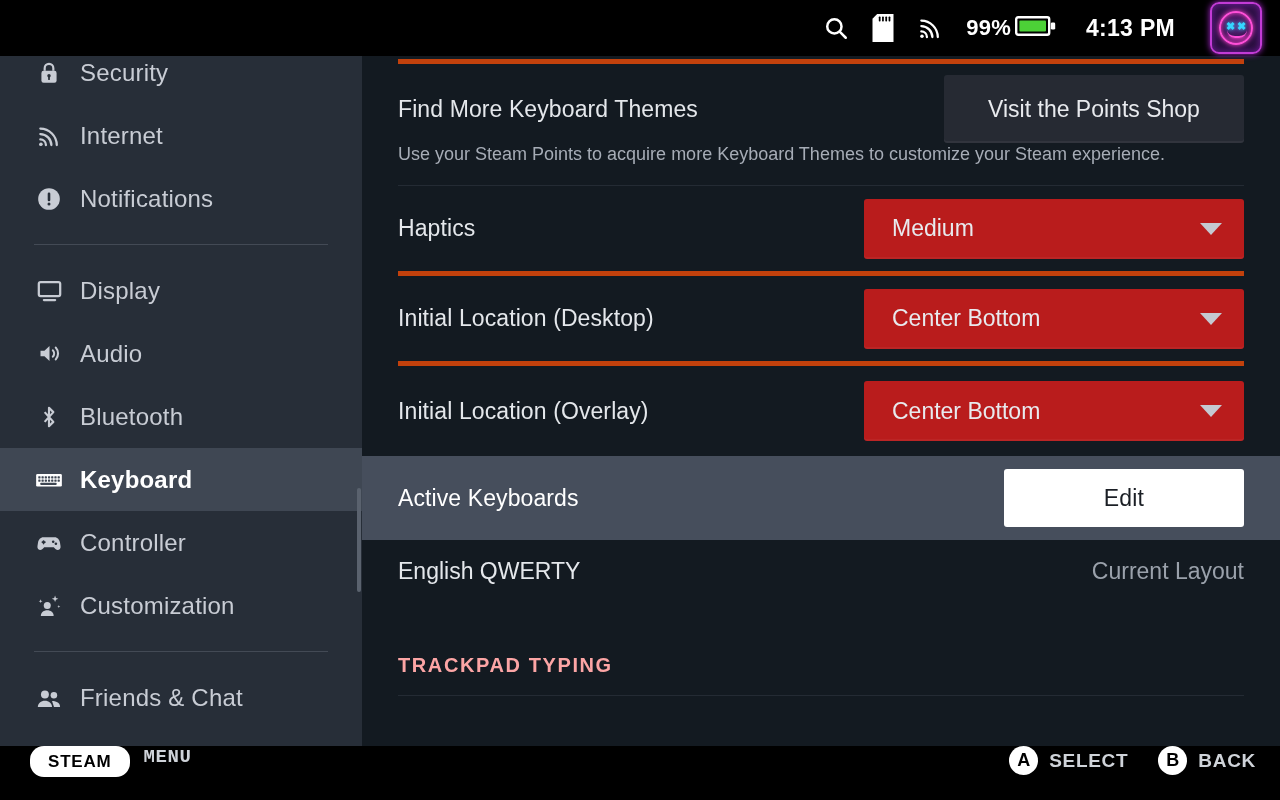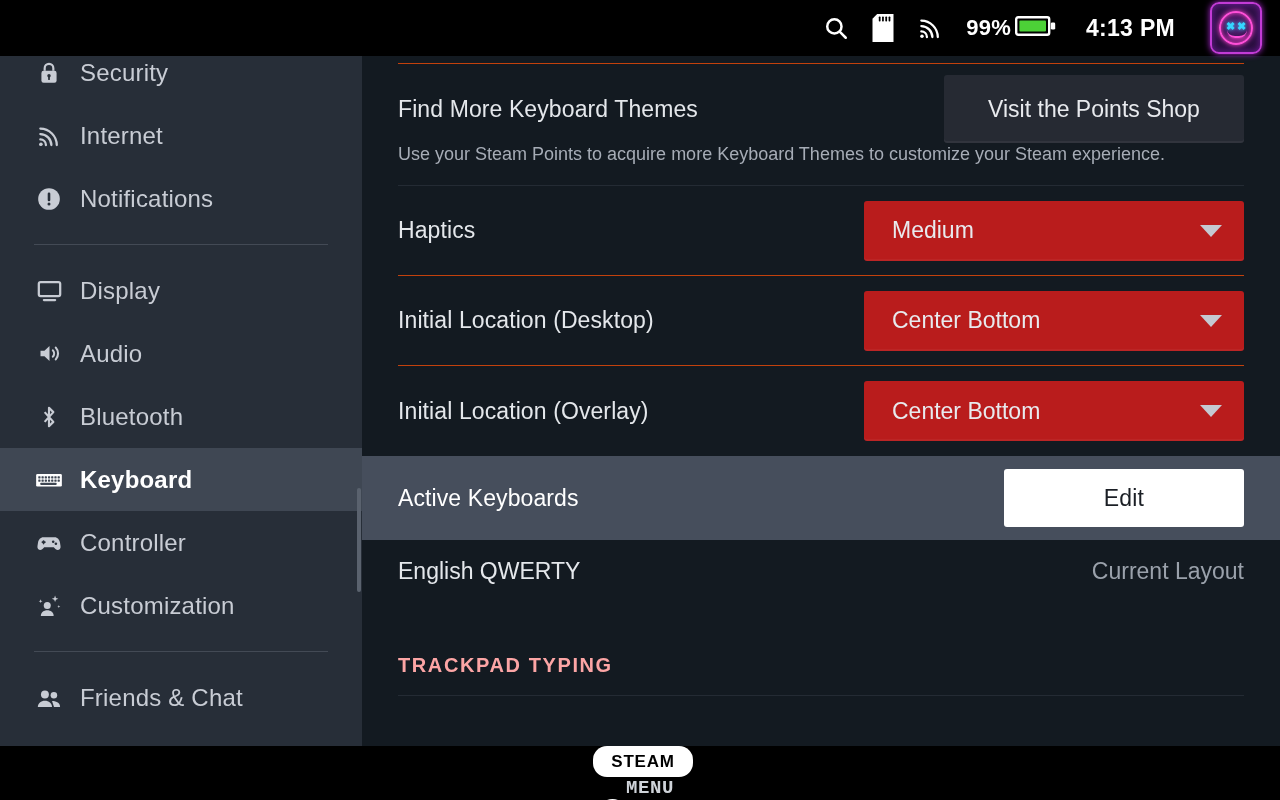--- a/index.html
+++ b/index.html
@@ -71,21 +71,21 @@
 
   
   .main{
     position:absolute; top:0; left:362px; width:918px; height:746px;
     background:#131a21; overflow:hidden;
   }
   .main-scroll{ position:absolute; top:-20px; left:0; width:918px; padding:0 36px; }
 
   .row{
     display:flex; align-items:center; justify-content:space-between;
-    min-height:90px; border-bottom:1px solid #c2410c;
+    min-height:90px; border-bottom:5px solid #c2410c;
   }
   .row:last-child{ border-bottom:none; }
   .row-label{ font-size:23px; color:#e4e7eb; letter-spacing:.1px; }
   .row.highlight{
     background:#464e5c; margin:0 -36px; padding:0 36px; border-bottom:none;
     min-height:84px;
   }
   .row.highlight .row-label{ color:#fff; }
 
   .desc{ font-size:18px; color:#a6acb6; padding:0 0 20px 0; margin-top:-10px; }
@@ -124,22 +124,22 @@
 
   .section-head{
     font-size:20px; color:#fca5a5; font-weight:700; letter-spacing:1.6px;
     padding-top:52px; padding-bottom:18px;
   }
   .thin-sep{ height:1px; background:#242b34; }
 
   
   .bottombar{
     position:absolute; left:0; bottom:0; width:1280px; height:54px;
-    background:#000; display:flex; align-items:center;
-    padding:0 24px 0 30px; z-index:60;flex-direction:column;
+    background:#000; display:flex; align-items:flex-start;
+    padding:0 24px 0 30px; z-index:60;
   }
   .steam-pill{
     background:#fff; color:#000; font-size:17px; font-weight:700;
     letter-spacing:.8px; border-radius:14px; padding:7px 18px; line-height:1;
   }
   .menu-text{ color:#cfd3d9; font-size:19px; font-weight:700; letter-spacing:.6px; margin-left:14px;font-family:Liberation Mono, monospace; }
   .spacer{ flex:1; }
   .hint{ display:flex; align-items:center; gap:11px; margin-left:30px; }
   .btn-circle{
     width:29px;height:29px;border-radius:50%;background:#fff;color:#000;

